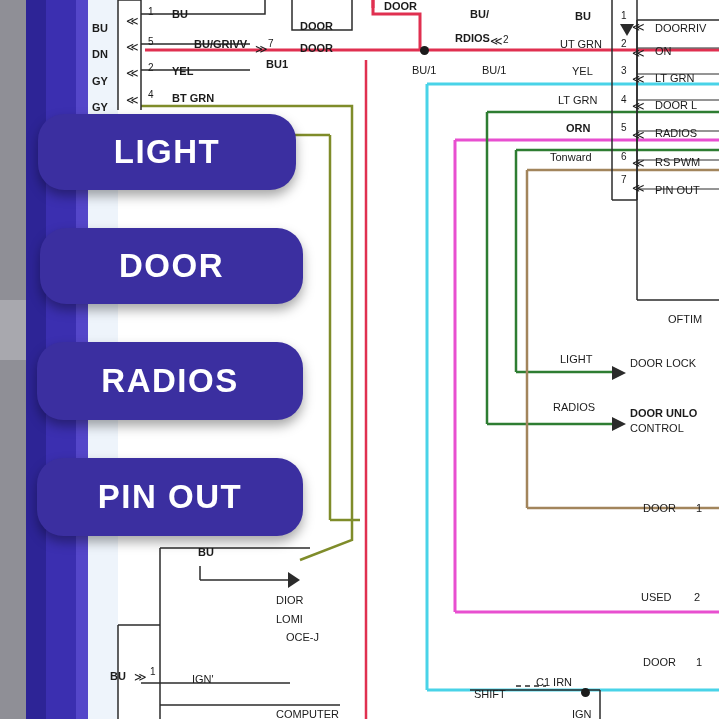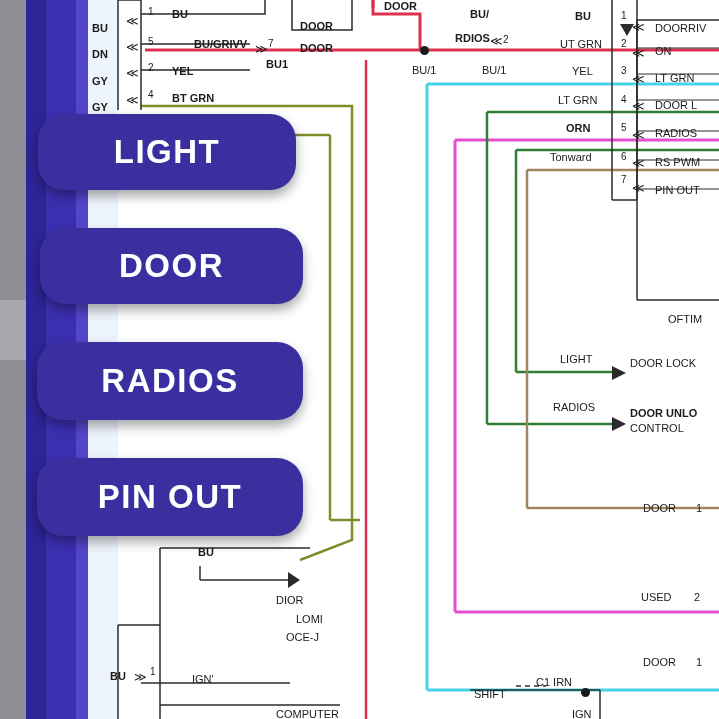--- a/index.html
+++ b/index.html
@@ -205,21 +205,21 @@
   <div class="txt" style="left:641px;top:591px;">USED</div>
   <div class="txt" style="left:694px;top:591px;">2</div>
   <div class="txt" style="left:643px;top:656px;">DOOR</div>
   <div class="txt" style="left:696px;top:656px;">1</div>
 
   <div class="txt" style="left:560px;top:353px;">LIGHT</div>
   <div class="txt" style="left:553px;top:401px;">RADIOS</div>
 
   <div class="txt b" style="left:198px;top:546px;">BU</div>
   <div class="txt" style="left:276px;top:594px;">DIOR</div>
-  <div class="txt" style="left:276px;top:613px;margin-left:20px;">LOMI</div>
+  <div class="txt" style="left:276px;top:613px;">LOMI</div>
   <div class="txt" style="left:276px;top:631px;margin-left:10px;">OCE-J</div>
 
   <div class="txt b" style="left:110px;top:670px;">BU</div>
   <div class="tick" style="left:134px;top:672px;">≫</div>
   <div class="num" style="left:150px;top:666px;">1</div>
   <div class="txt" style="left:192px;top:673px;">IGN'</div>
   <div class="txt" style="left:276px;top:708px;">COMPUTER</div>
 
   <div class="txt" style="left:474px;top:688px;">SHIFT</div>
   <div class="txt" style="left:460px;top:748px;">SOIL</div>

